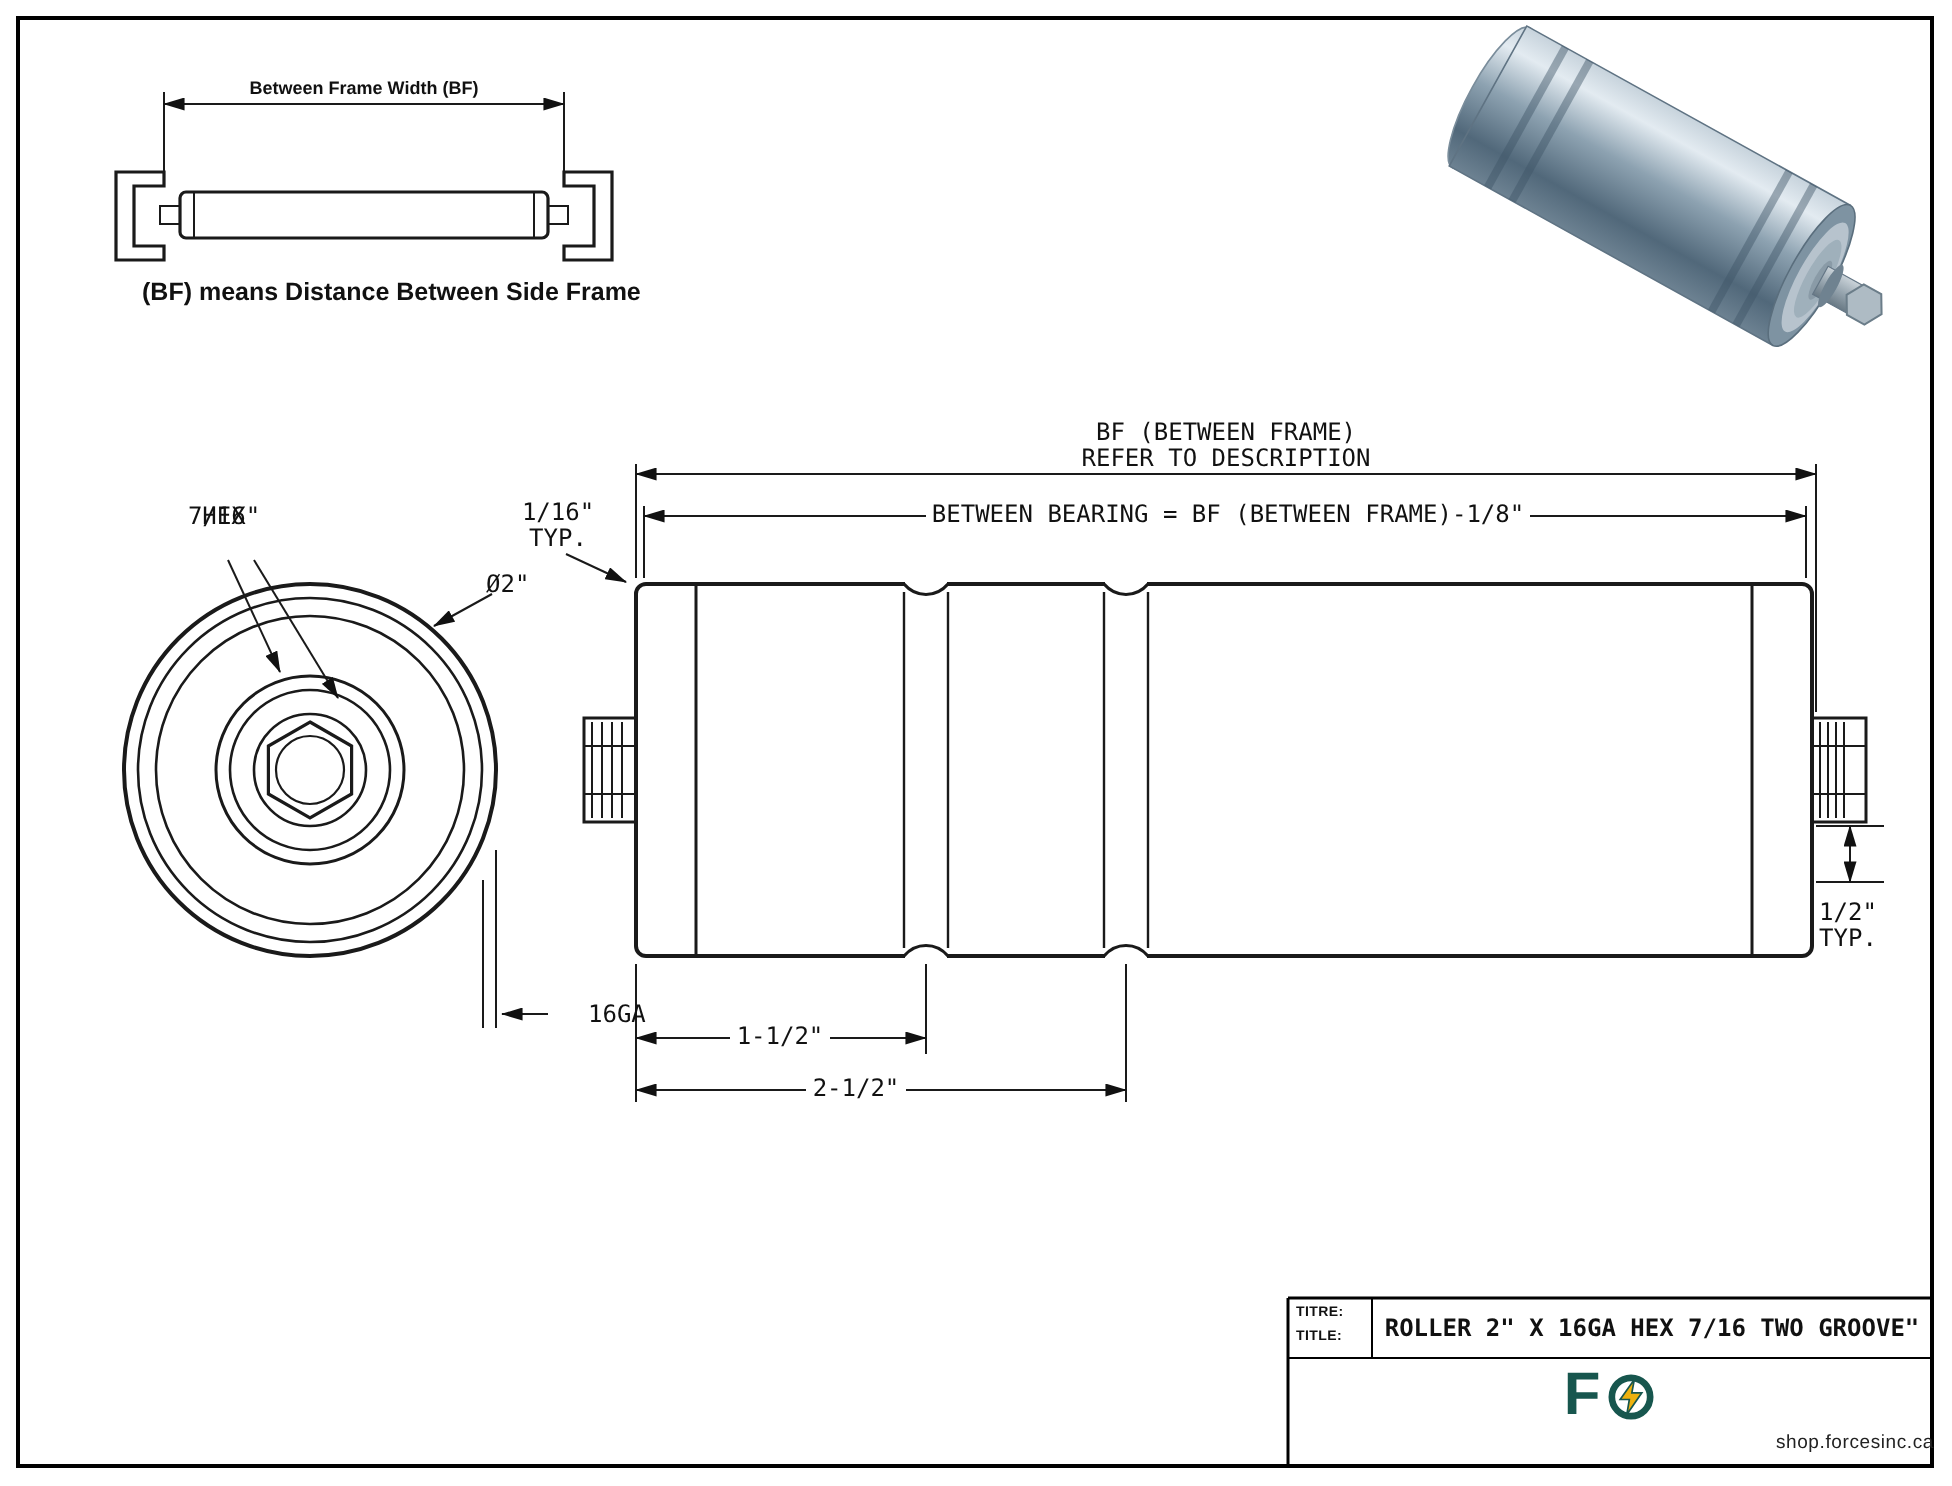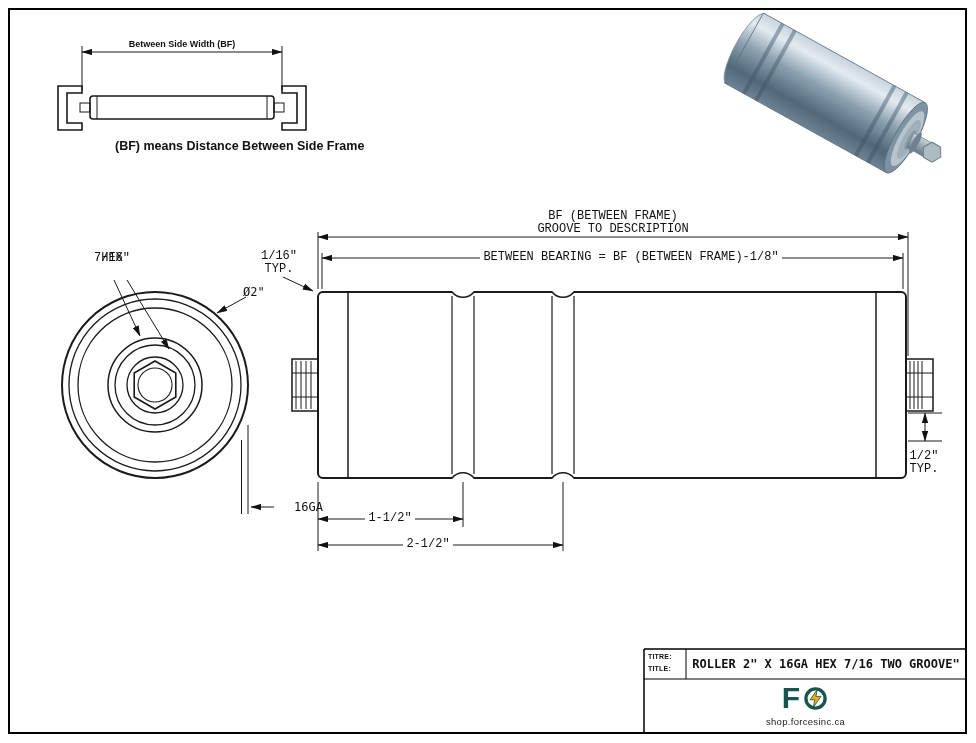--- a/index.html
+++ b/index.html
@@ -1,29 +1,29 @@
 <!DOCTYPE html>
 <html><head>
 <meta charset="utf-8">
 <style>
   * { margin:0; padding:0; box-sizing:border-box; }
   html,body { width:976px; height:743px; }
   body { position:relative; background:#fff; font-family:"DejaVu Sans Mono",monospace; color:#111; overflow:hidden; }
   svg.drawing { position:absolute; left:0; top:0; }
   .lbl { position:absolute; font:12px/13px "DejaVu Sans Mono",monospace; color:#111; white-space:nowrap; }
-  .ctr { text-align:center;font-family:Liberation Mono, monospace; }
+  .ctr { text-align:center; }
   .bgspan { background:#fff; padding:0 3px; display:inline-block; }
   .inset-dim { font:700 9px/10px "Liberation Sans",sans-serif; }
-  .caption { font:700 12.5px/14px "Liberation Sans",sans-serif;margin-left:44px; }
+  .caption { font:700 12.5px/14px "Liberation Sans",sans-serif; }
   .tiny { font:700 7px/8px "Liberation Sans",sans-serif; letter-spacing:.2px; }
   .dwg-title { font:700 12px/14px "DejaVu Sans Mono",monospace; }
   .logo { position:absolute; left:644px; top:681px; width:323px; display:flex; align-items:center; justify-content:center; gap:1px;
           font-family:"Liberation Sans",sans-serif; font-weight:800; font-style:normal; font-size:30px; letter-spacing:1px; }
   .logo .bolt { display:block; margin:0 1px; }
-  .site { position:absolute; left:644px; top:716px; width:323px; text-align:center;
+  .site { position:absolute; left:644px; top:716px; width:323px; text-align:right;
           font:400 9.5px "Liberation Sans",sans-serif; color:#222; letter-spacing:.3px; }
 </style>
 </head>
 <body>
 
 <svg class="drawing" width="976" height="743" viewBox="0 0 976 743">
   <defs>
     <marker id="arr" viewBox="0 0 10 6" refX="9.5" refY="3" markerWidth="11" markerHeight="6.5" orient="auto-start-reverse">
       <path d="M0,0 L10,3 L0,6 Z" fill="#111"></path>
     </marker>
@@ -162,31 +162,31 @@
   </g>
 
   <g stroke="#000" fill="none">
     <line x1="644" y1="649" x2="966" y2="649" stroke-width="1.5"></line>
     <line x1="644" y1="649" x2="644" y2="733" stroke-width="1.5"></line>
     <line x1="644" y1="679" x2="966" y2="679" stroke-width="1"></line>
     <line x1="686" y1="649" x2="686" y2="679" stroke-width="1"></line>
   </g>
 </svg>
 
-<div class="lbl ctr inset-dim" style="left:80px; top:39px; width:204px;"><span class="bgspan">Between Side Width (BF)</span></div>
+<div class="lbl ctr inset-dim" style="left:80px; top:39px; width:204px;"><span class="bgspan">Between Frame Width (BF)</span></div>
 <div class="lbl caption" style="left:71px; top:139px;">(BF) means Distance Between Side Frame</div>
 
 <div class="lbl ctr" style="left:86px; top:252px; width:52px;">7/16"</div>
 <div class="lbl ctr" style="left:86px; top:252px; width:52px;">HEX</div>
 <div class="lbl" style="left:243px; top:286px;">Ø2"</div>
 <div class="lbl" style="left:294px; top:501px;">16GA</div>
 
 <div class="lbl ctr" style="left:463px; top:210px; width:300px;">BF (BETWEEN FRAME)</div>
-<div class="lbl ctr" style="left:463px; top:223px; width:300px;">GROOVE TO DESCRIPTION</div>
-<div class="lbl ctr" style="left:430px; top:251px; width:402px;"><span class="bgspan">BETWEEN BEARING = BF (BETWEEN FRAME)-1/8"</span></div>
+<div class="lbl ctr" style="left:463px; top:223px; width:300px;">REFER TO DESCRIPTION</div>
+<div class="lbl ctr" style="left:413px; top:251px; width:402px;"><span class="bgspan">BETWEEN BEARING = BF (BETWEEN FRAME)-1/8"</span></div>
 
 <div class="lbl ctr" style="left:256px; top:250px; width:46px;">1/16"</div>
 <div class="lbl ctr" style="left:256px; top:263px; width:46px;">TYP.</div>
 
 <div class="lbl ctr" style="left:900px; top:450px; width:48px;">1/2"</div>
 <div class="lbl ctr" style="left:900px; top:463px; width:48px;">TYP.</div>
 
 <div class="lbl ctr" style="left:357px; top:512px; width:66px;"><span class="bgspan">1-1/2"</span></div>
 <div class="lbl ctr" style="left:395px; top:538px; width:66px;"><span class="bgspan">2-1/2"</span></div>
 

